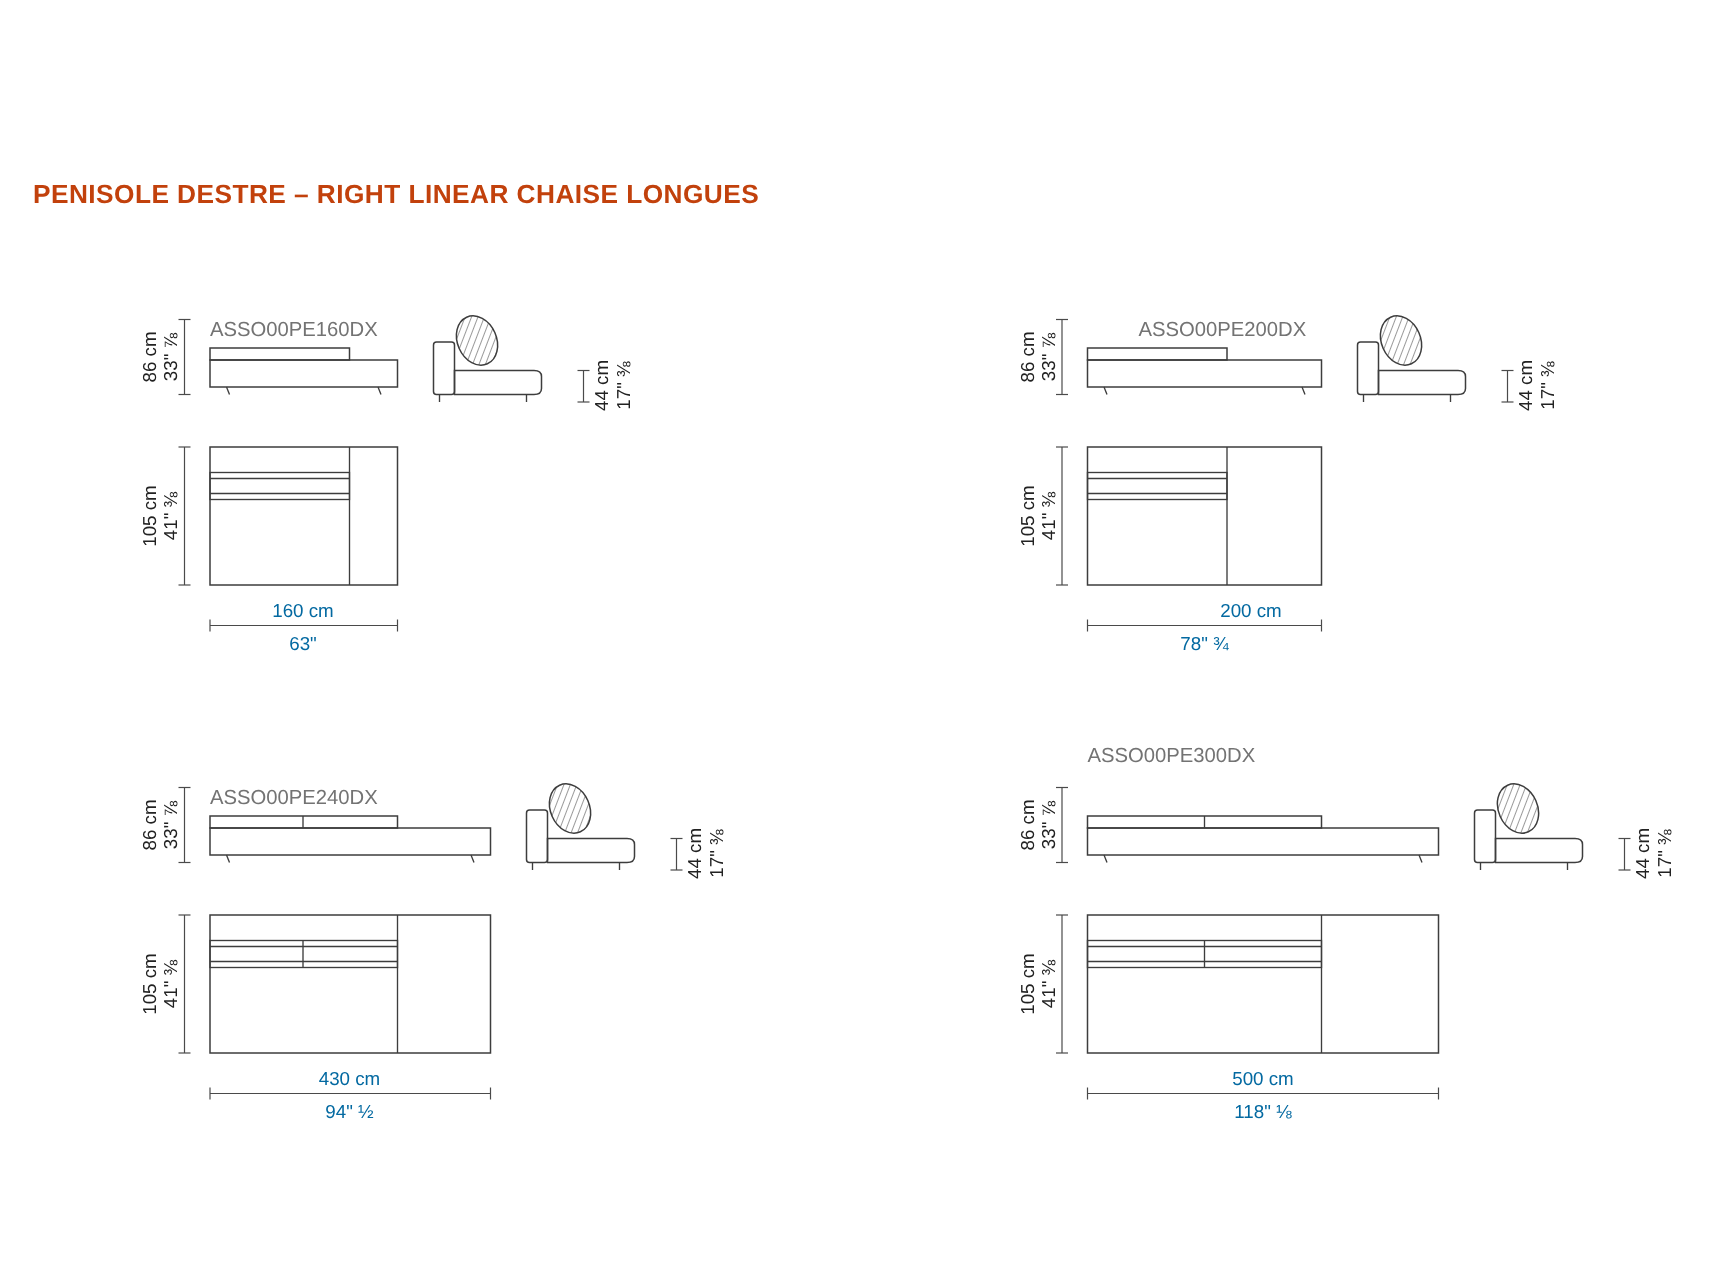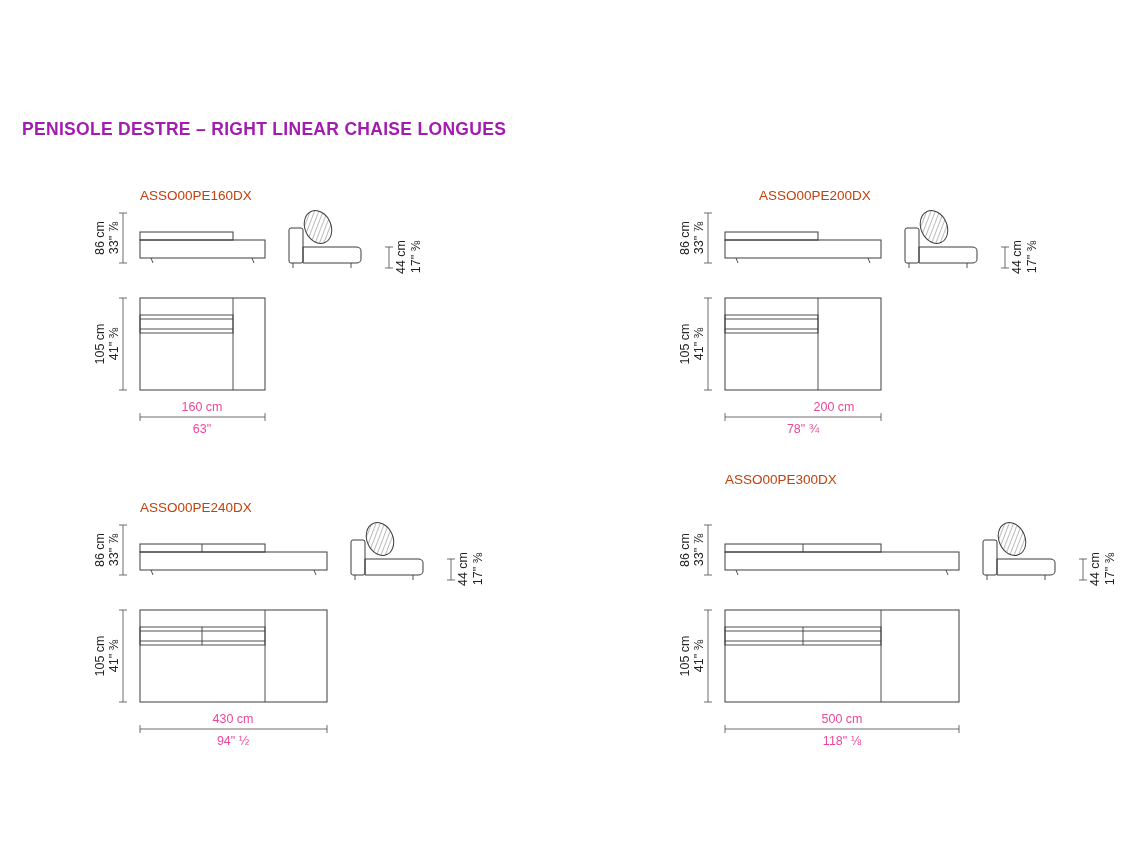--- a/index.html
+++ b/index.html
@@ -2,35 +2,35 @@
 <html><head>
 <meta charset="utf-8">
 <style>
   html,body{margin:0;padding:0;background:#ffffff;}
   #sheet{
     position:relative;width:1140px;height:856px;background:#fff;overflow:hidden;
     font-family:"Liberation Sans","DejaVu Sans",sans-serif;color:#1e1e1e;
   }
   .title{
     position:absolute;left:22px;top:119px;font-size:17.5px;font-weight:bold;
-    letter-spacing:.3px;color:#a21caf;white-space:nowrap;
+    letter-spacing:.3px;color:#c2410c;white-space:nowrap;
   }
   svg{position:absolute;left:0;top:0;}
   .st{stroke:#3d3d3d;stroke-width:1;fill:none;}
   .st2{stroke:#3d3d3d;stroke-width:.9;fill:none;}
   .dim{stroke:#4a4a4a;stroke-width:.8;fill:none;}
   .cushion{stroke:#3d3d3d;stroke-width:1;}
-  .code{position:absolute;font-size:13.5px;color:#c2410c;white-space:nowrap;}
+  .code{position:absolute;font-size:13.5px;color:#737373;white-space:nowrap;margin-top:24px;}
   .vlabel{
     position:absolute;transform:translate(-50%,-50%) rotate(-90deg);
     white-space:nowrap;font-size:12.5px;color:#222;
   }
   .hlabel{
     position:absolute;transform:translate(-50%,-50%);
-    white-space:nowrap;font-size:12.5px;color:#ec4899;
+    white-space:nowrap;font-size:12.5px;color:#0369a1;
   }
 </style>
 </head>
 <body>
 
 <div id="sheet">
 
   <div class="title">PENISOLE DESTRE – RIGHT LINEAR CHAISE LONGUES</div>
 
   <svg width="1140" height="856" viewBox="0 0 1140 856">

